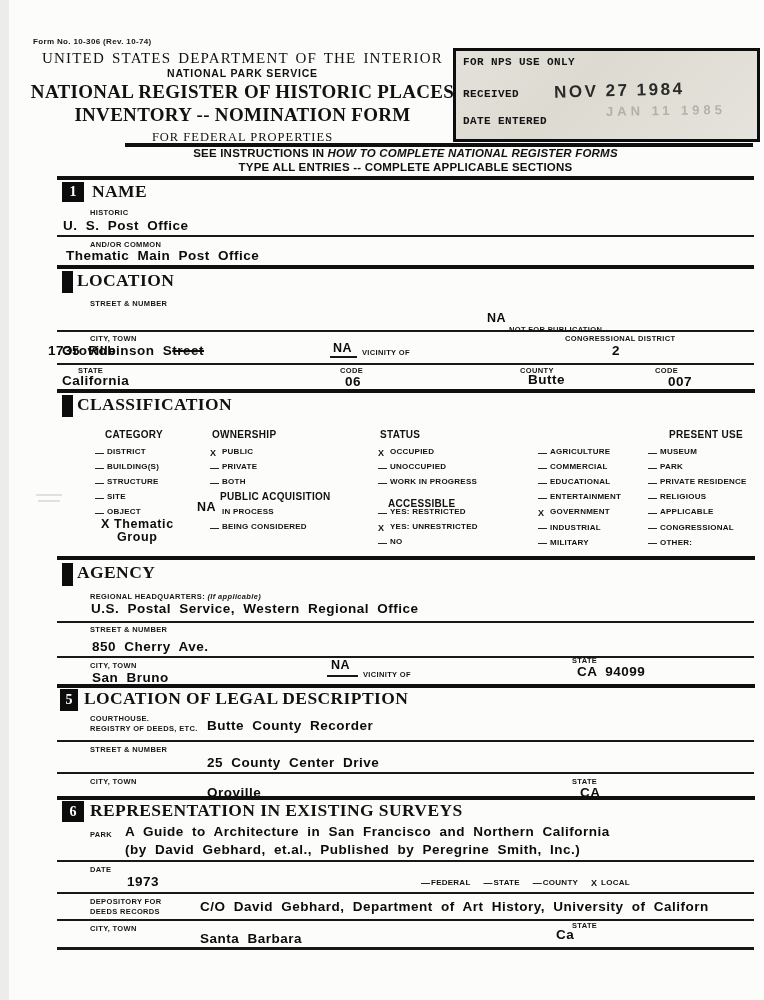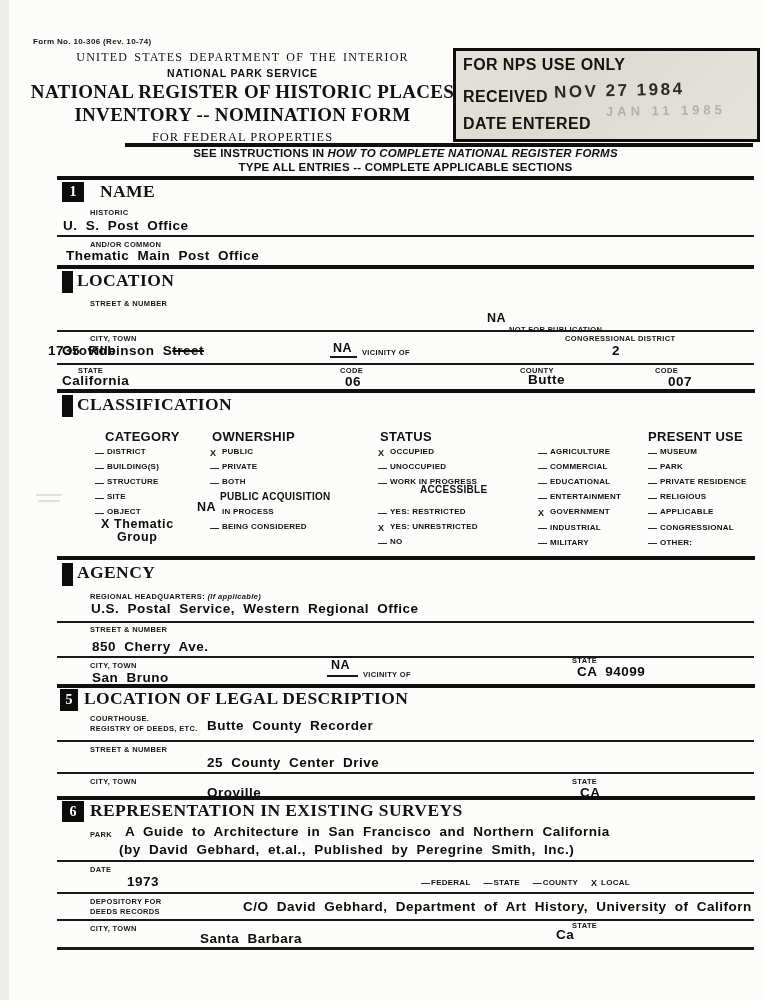--- a/index.html
+++ b/index.html
@@ -9,48 +9,48 @@
   .lbl{font-size:7.5px;font-weight:bold;letter-spacing:.35px;white-space:nowrap;color:#151515;}
   .typed{font-size:13.5px;font-weight:bold;letter-spacing:.5px;word-spacing:4px;white-space:nowrap;color:#0c0c0c;}
   .typed-sm{font-size:12.5px;font-weight:bold;letter-spacing:.4px;white-space:nowrap;color:#0c0c0c;}
   .rule{position:absolute;background:#181818;height:2px;}
   .rule.thick{height:3.5px;background:#101010;}
   .serif{font-family:"Liberation Serif","DejaVu Serif",serif;}
   .sec-title{font-family:"Liberation Serif","DejaVu Serif",serif;font-weight:bold;font-size:17.5px;letter-spacing:.4px;white-space:nowrap;}
   .num-box{background:#0c0c0c;color:#fff;font-family:"Liberation Serif",serif;font-weight:bold;
            font-size:14px;display:flex;align-items:center;justify-content:center;}
   .hdr-center{left:30px;width:425px;text-align:center;}
-  .cls-head{font-size:13px;font-weight:bold;letter-spacing:.3px;white-space:nowrap;}
+  .cls-head{font-size:10px;font-weight:bold;letter-spacing:.3px;white-space:nowrap;}
   .cls-col{display:flex;flex-direction:column;}
   .row{height:15.1px;display:flex;align-items:center;font-size:8px;font-weight:bold;letter-spacing:.25px;white-space:nowrap;}
   .mk{display:inline-block;min-width:12px;font-size:9px;transform:translateY(1px);}
   .subhead{height:15.1px;display:flex;align-items:center;font-size:10px;font-weight:bold;letter-spacing:.3px;white-space:nowrap;}
   .nps-box{left:453px;top:48px;width:301px;height:88px;border:3px solid #0d0d0d;
            background:linear-gradient(135deg,#e4e1da 0%,#dddad2 40%,#e6e3dc 100%);}
-  .nps-lbl{font-size:16px;font-weight:bold;letter-spacing:.4px;white-space:nowrap;color:#141414;}
+  .nps-lbl{font-size:11px;font-weight:bold;letter-spacing:.4px;white-space:nowrap;color:#141414;font-family:Liberation Mono, monospace;}
   .stamp{font-size:17px;font-weight:bold;letter-spacing:2.5px;white-space:nowrap;color:#2a2a28;transform:rotate(-1.5deg);}
   .stamp-faint{font-size:13px;font-weight:bold;letter-spacing:4px;white-space:nowrap;color:#8d8c82;opacity:.55;transform:rotate(-1deg);}
   .instr{left:57px;width:697px;text-align:center;font-size:11.5px;font-weight:bold;letter-spacing:.2px;white-space:nowrap;}
   .strike{text-decoration:line-through;text-decoration-thickness:2px;}
   .hlist{display:flex;gap:13px;}
   .hlist .row{height:12px;}
   .artifact{background:#c8c8c6;opacity:.55;}
 </style>
 </head>
 <body>
 
 <div class="page">
 
   <div class="a" style="left:0;top:0;width:9px;height:1000px;background:#ececea;"></div>
   <div class="a artifact" style="left:36px;top:494px;width:26px;height:2px;"></div>
   <div class="a artifact" style="left:38px;top:500px;width:22px;height:2px;"></div>
 
   <div class="a lbl" style="left:33px;top:26px;font-size:8px;margin-top:11px;">Form No. 10-306 (Rev. 10-74)</div>
 
-  <div class="a hdr-center serif" style="top:50px;font-size:12px;letter-spacing:1.2px;word-spacing:2px;">UNITED STATES DEPARTMENT OF THE INTERIOR</div>
+  <div class="a hdr-center serif" style="top:50px;font-size:15px;letter-spacing:1.2px;word-spacing:2px;">UNITED STATES DEPARTMENT OF THE INTERIOR</div>
   <div class="a hdr-center" style="top:67px;font-size:10.5px;font-weight:bold;letter-spacing:.8px;">NATIONAL PARK SERVICE</div>
   <div class="a hdr-center serif" style="top:81px;font-size:19px;font-weight:bold;letter-spacing:.3px;">NATIONAL REGISTER OF HISTORIC PLACES</div>
   <div class="a hdr-center serif" style="top:104px;font-size:19px;font-weight:bold;letter-spacing:.3px;">INVENTORY -- NOMINATION FORM</div>
   <div class="a hdr-center serif" style="top:130px;font-size:12.5px;letter-spacing:1px;">FOR FEDERAL PROPERTIES</div>
 
   <div class="a nps-box">
     <div class="a nps-lbl" style="left:7px;top:5px;">FOR NPS USE ONLY</div>
     <div class="a nps-lbl" style="left:7px;top:37px;">RECEIVED</div>
     <div class="a stamp" style="left:98px;top:30px;">NOV 27 1984</div>
     <div class="a nps-lbl" style="left:7px;top:64px;">DATE ENTERED</div>
@@ -58,21 +58,21 @@
   </div>
 
   <div class="rule thick" style="left:125px;top:143px;width:628px;"></div>
   <div class="a instr" style="top:147px;">
     <span>SEE INSTRUCTIONS IN </span><span style="font-style:italic">HOW TO COMPLETE NATIONAL REGISTER FORMS</span>
   </div>
   <div class="a instr" style="top:161px;">TYPE ALL ENTRIES -- COMPLETE APPLICABLE SECTIONS</div>
   <div class="rule thick" style="left:57px;top:176px;width:697px;"></div>
 
   <div class="a num-box" style="left:62px;top:182px;width:22px;height:20px;">1</div>
-  <div class="a sec-title" style="left:100px;top:181px;text-align:right;">NAME</div>
+  <div class="a sec-title" style="left:92px;top:181px;text-align:right;">NAME</div>
   <div class="a lbl" style="left:90px;top:208px;">HISTORIC</div>
   <div class="a typed" style="left:63px;top:218px;">U. S. Post Office</div>
   <div class="rule" style="left:57px;top:235px;width:697px;"></div>
   <div class="a lbl" style="left:90px;top:240px;">AND/OR COMMON</div>
   <div class="a typed" style="left:66px;top:248px;">Thematic Main Post Office</div>
   <div class="rule thick" style="left:57px;top:265px;width:697px;"></div>
 
   <div class="a num-box" style="left:62px;top:271px;width:11px;height:22px;"></div>
   <div class="a sec-title" style="left:77px;top:270px;">LOCATION</div>
   <div class="a lbl" style="left:90px;top:299px;">STREET &amp; NUMBER</div>
@@ -99,21 +99,21 @@
   <div class="a lbl" style="left:655px;top:366px;">CODE</div>
   <div class="a typed" style="left:668px;top:374px;">007</div>
   <div class="rule thick" style="left:57px;top:389px;width:698px;"></div>
 
   <div class="a num-box" style="left:62px;top:395px;width:11px;height:22px;"></div>
   <div class="a sec-title" style="left:77px;top:394px;">CLASSIFICATION</div>
 
   <div class="a cls-head" style="left:105px;top:429px;">CATEGORY</div>
   <div class="a cls-head" style="left:212px;top:429px;">OWNERSHIP</div>
   <div class="a cls-head" style="left:380px;top:429px;">STATUS</div>
-  <div class="a cls-head" style="left:612px;top:429px;padding-left:36px;">PRESENT USE</div>
+  <div class="a cls-head" style="left:633px;top:429px;padding-left:36px;">PRESENT USE</div>
 
   <div class="a cls-col" style="left:95px;top:444px;">
 
   <div class="row">
         <span class="mk">—</span>
         <span>DISTRICT</span>
       </div>
       <div class="row">
         <span class="mk">—</span>
         <span>BUILDING(S)</span>
@@ -171,21 +171,21 @@
       </div>
       <div class="row">
         <span class="mk">—</span>
         <span>UNOCCUPIED</span>
       </div>
       <div class="row">
         <span class="mk">—</span>
         <span>WORK IN PROGRESS</span>
       </div>
     </div>
-  <div class="a subhead" style="left:388px;top:482px;margin-left:32px;">ACCESSIBLE</div>
+  <div class="a subhead" style="left:388px;top:496px;">ACCESSIBLE</div>
   <div class="a cls-col" style="left:378px;top:504px;">
 
   <div class="row">
         <span class="mk">—</span>
         <span>YES: RESTRICTED</span>
       </div>
       <div class="row">
         <span class="mk">X</span>
         <span>YES: UNRESTRICTED</span>
       </div>
@@ -290,21 +290,21 @@
   <div class="a lbl" style="left:90px;top:777px;">CITY, TOWN</div>
   <div class="a typed" style="left:207px;top:785px;">Oroville</div>
   <div class="a lbl" style="left:572px;top:777px;">STATE</div>
   <div class="a typed" style="left:580px;top:785px;">CA</div>
   <div class="rule thick" style="left:57px;top:796px;width:698px;"></div>
 
   <div class="a num-box" style="left:62px;top:801px;width:22px;height:21px;">6</div>
   <div class="a sec-title" style="left:90px;top:800px;">REPRESENTATION IN EXISTING SURVEYS</div>
   <div class="a lbl" style="left:90px;top:830px;">PARK</div>
   <div class="a typed" style="left:125px;top:824px;">A Guide to Architecture in San Francisco and Northern California</div>
-  <div class="a typed" style="left:119px;top:842px;">(by David Gebhard, et.al., Published by Peregrine Smith, Inc.)</div>
+  <div class="a typed" style="left:125px;top:842px;">(by David Gebhard, et.al., Published by Peregrine Smith, Inc.)</div>
   <div class="rule" style="left:57px;top:860px;width:697px;"></div>
   <div class="a lbl" style="left:90px;top:865px;">DATE</div>
   <div class="a typed" style="left:127px;top:874px;">1973</div>
   <div class="a hlist" style="left:421px;top:876px;">
 
   <div class="row">
         <span class="mk" style="min-width:10px">—</span>
         <span>FEDERAL</span>
       </div>
       <div class="row">
@@ -316,21 +316,21 @@
         <span>COUNTY</span>
       </div>
       <div class="row">
         <span class="mk" style="min-width:10px">X</span>
         <span>LOCAL</span>
       </div>
     </div>
   <div class="rule" style="left:57px;top:892px;width:697px;"></div>
   <div class="a lbl" style="left:90px;top:897px;">DEPOSITORY FOR</div>
   <div class="a lbl" style="left:90px;top:907px;">DEEDS RECORDS</div>
-  <div class="a typed" style="left:200px;top:899px;margin-left:43px;">C/O David Gebhard, Department of Art History, University of Californ</div>
+  <div class="a typed" style="left:200px;top:899px;">C/O David Gebhard, Department of Art History, University of Californ</div>
   <div class="rule" style="left:57px;top:919px;width:697px;"></div>
   <div class="a lbl" style="left:90px;top:924px;">CITY, TOWN</div>
   <div class="a typed" style="left:200px;top:931px;">Santa Barbara</div>
   <div class="a lbl" style="left:572px;top:921px;">STATE</div>
   <div class="a typed" style="left:556px;top:927px;">Ca</div>
   <div class="rule" style="left:57px;top:947px;width:697px;height:2.5px;"></div>
 
 </div>
 
 </body></html>

